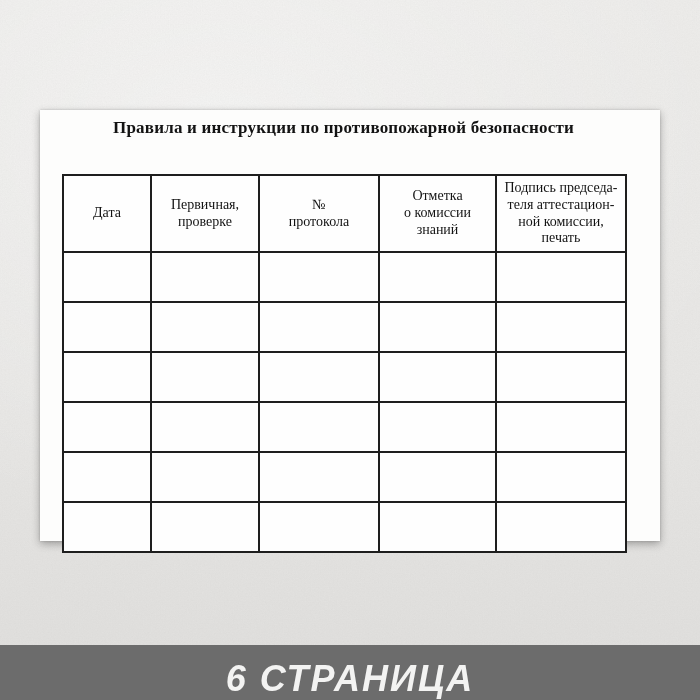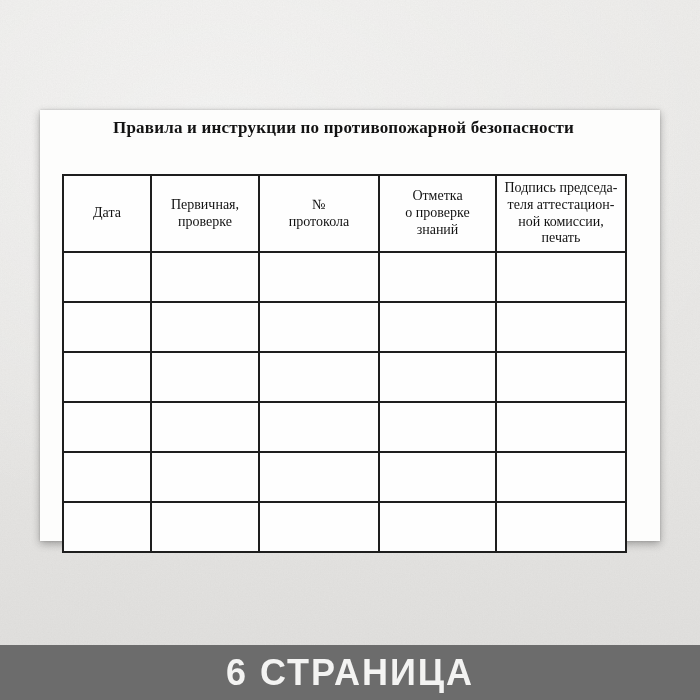--- a/index.html
+++ b/index.html
@@ -62,22 +62,23 @@
   }
   .reg-table td { height: 44px; }
 
   
   .footer-band {
     position: absolute;
     left: 0; top: 645px;
     width: 700px; height: 55px;
     background: var(--footer-band, #6c6c6c);
     display: flex;
-    align-items: center;
+    align-items: flex-end;
     justify-content: center;
+    font-style: italic;
   }
   .footer-label {
     position: relative;
     font-family: "Liberation Sans", sans-serif;
     font-weight: bold;
     font-size: 36px;
     letter-spacing: 2px;
     color: var(--footer-text, #f3f3f2);
   }
 </style>
@@ -106,21 +107,21 @@
         <col style="width:130px">
       </colgroup>
       <thead>
         <tr>
           <th>Дата</th>
           <th>Первичная,
 проверке</th>
           <th>№
 протокола</th>
           <th>Отметка
-о проверке
+о комиссии
 знаний</th>
           <th>Подпись председа-
 теля аттестацион-
 ной комиссии,
 печать</th>
         </tr>
       </thead>
       <tbody>
           <tr>
             <td></td>

